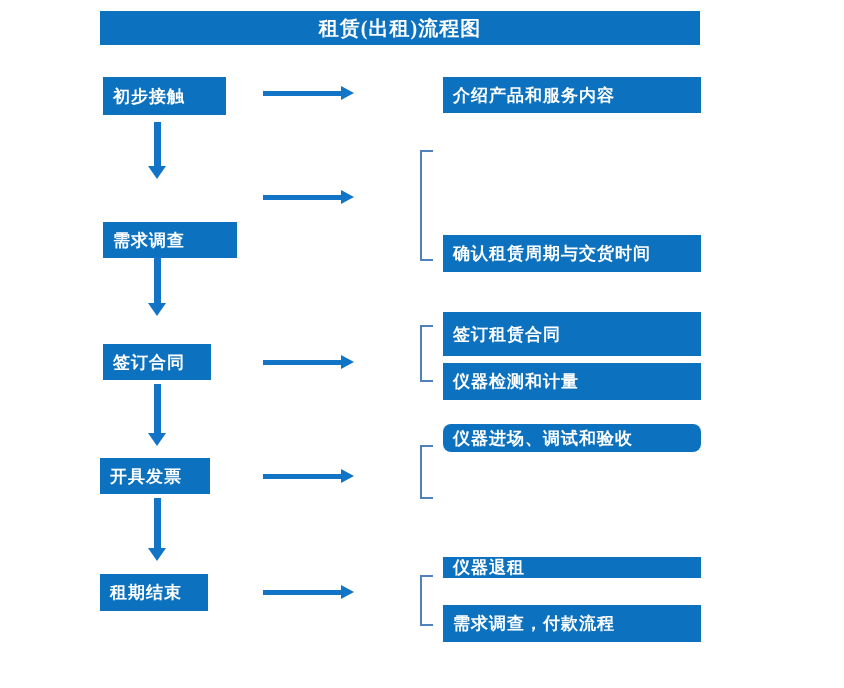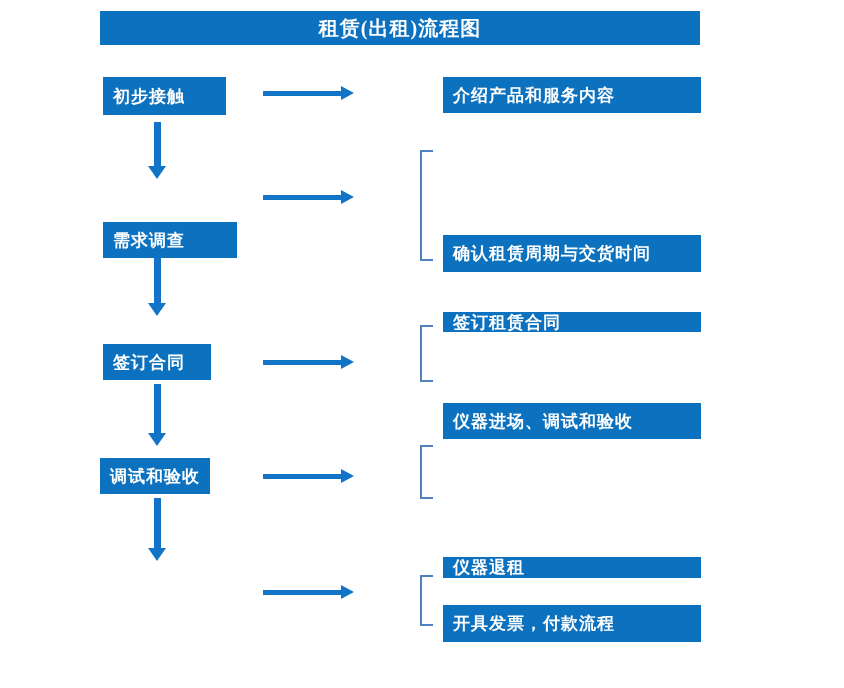--- a/index.html
+++ b/index.html
@@ -72,21 +72,22 @@
 
 <div class="canvas">
 
   <div class="title-bar">
     <span>租赁(出租)流程图</span>
   </div>
 
   <div class="box" style="left:103px; top:77px;  width:123px; height:38px;">初步接触</div>
   <div class="box" style="left:103px; top:186px; width:134px; height:36px;margin-top:36px;">需求调查</div>
   <div class="box" style="left:103px; top:344px; width:108px; height:36px;text-align:right;">签订合同</div>
-  <div class="box" style="left:100px; top:458px; width:110px; height:36px;">调试和验收</div>
+  <div class="box" style="left:100px; top:458px; width:110px; height:36px;">开具发票</div>
+  <div class="box" style="left:100px; top:574px; width:108px; height:37px;">租期结束</div>
 
   <div class="v-arrow" style="left:148px; top:122px; height:57px;">
       <i class="shaft"></i>
       <i class="head"></i>
     </div>
   <div class="v-arrow" style="left:148px; top:258px; height:58px;">
       <i class="shaft"></i>
       <i class="head"></i>
     </div>
   <div class="v-arrow" style="left:148px; top:384px; height:62px;">
@@ -121,20 +122,21 @@
 
   <div class="bracket" style="top:150px; height:111px;"></div>
   <div class="bracket" style="top:325px; height:57px;"></div>
   <div class="bracket" style="top:445px; height:54px;"></div>
   <div class="bracket" style="top:575px; height:51px;"></div>
 
   <div class="box detail" style="top:77px;  height:36px;">介绍产品和服务内容</div>
 
   <div class="box detail" style="top:235px; height:37px;">确认租赁周期与交货时间</div>
 
-  <div class="box detail" style="top:312px; height:20px;">签订租赁合同</div>
+  <div class="box detail" style="top:312px; height:44px;">签订租赁合同</div>
+  <div class="box detail" style="top:363px; height:37px;">仪器检测和计量</div>
 
-  <div class="box detail" style="top:403px; height:36px;">仪器进场、调试和验收</div>
+  <div class="box detail" style="top:424px; height:28px;border-radius:8px;">仪器进场、调试和验收</div>
 
   <div class="box detail" style="top:557px; height:21px;">仪器退租</div>
-  <div class="box detail" style="top:605px; height:37px;">开具发票，付款流程</div>
+  <div class="box detail" style="top:605px; height:37px;">需求调查，付款流程</div>
 
 </div>
 
 </body></html>

